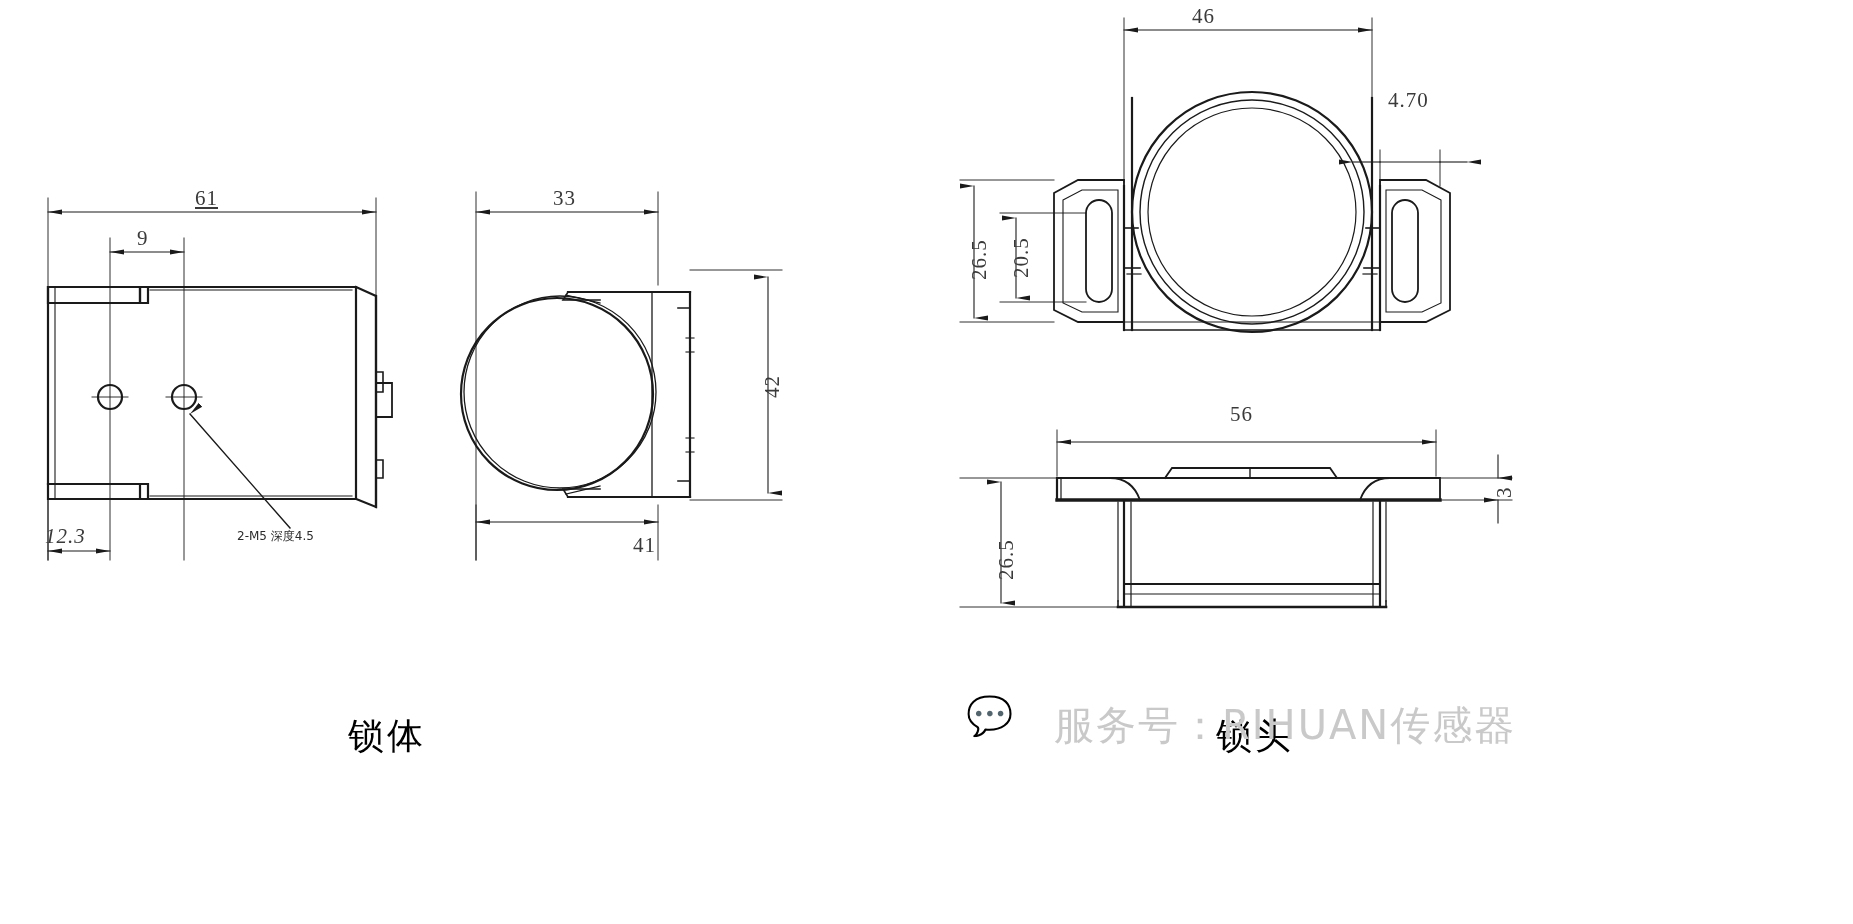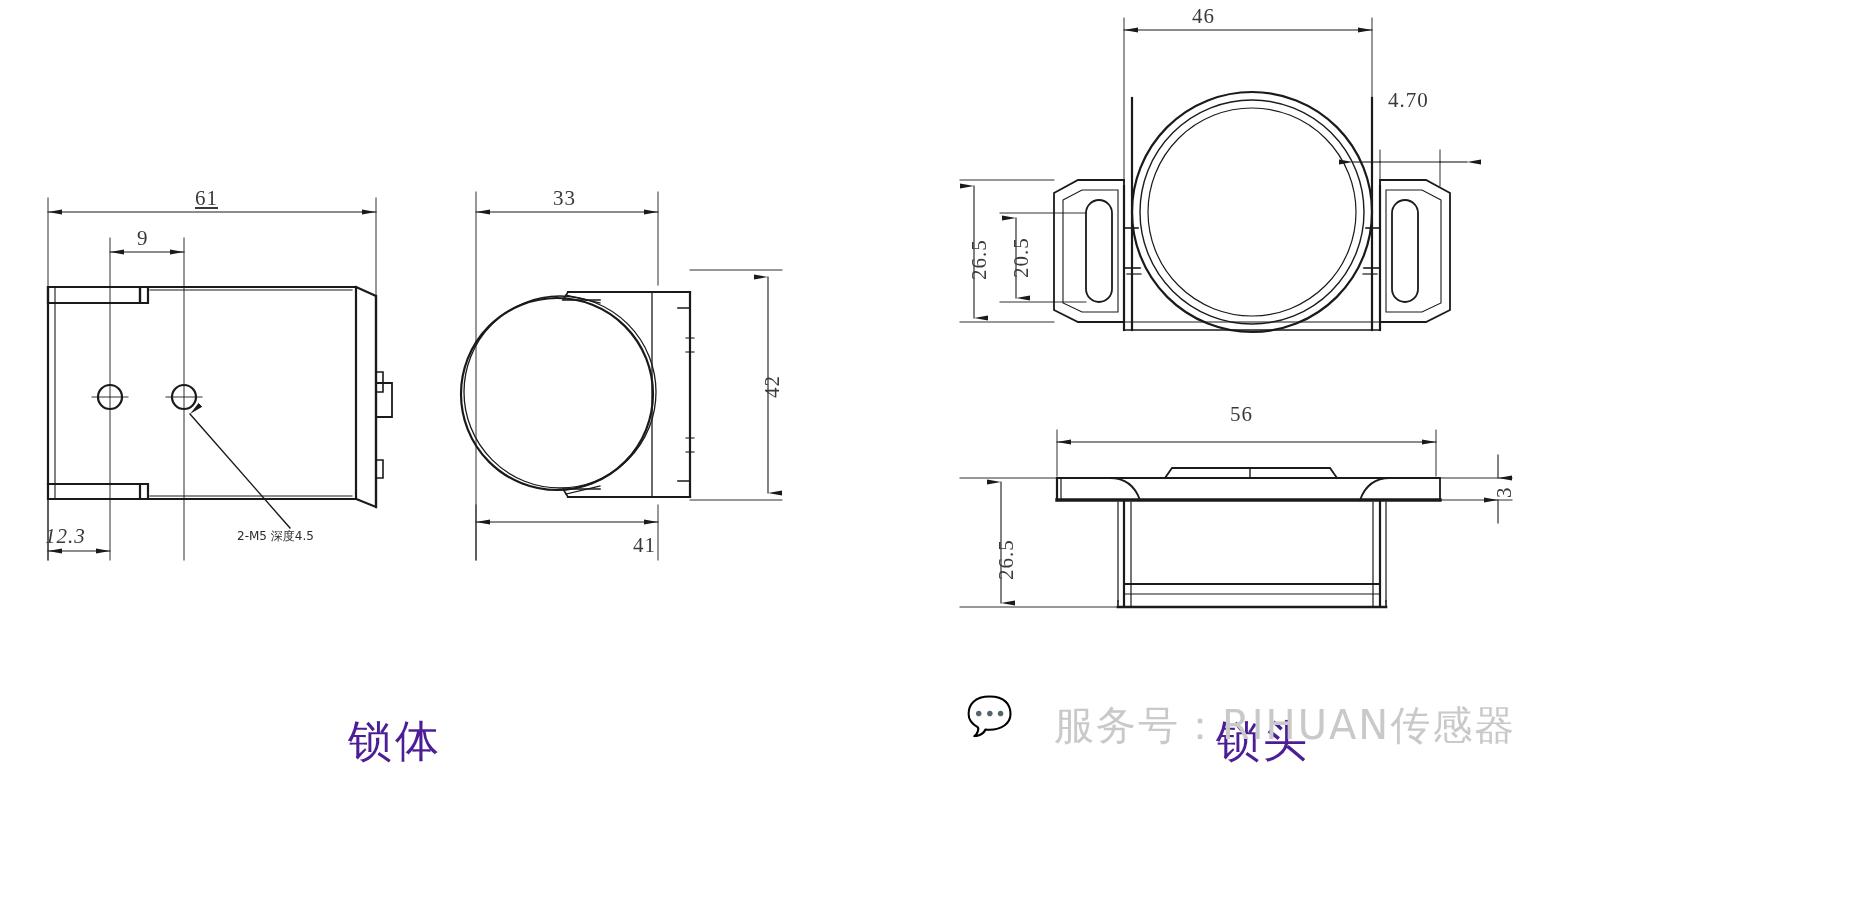--- a/index.html
+++ b/index.html
@@ -14,22 +14,22 @@
     letter-spacing:1px;
     white-space:nowrap;
   }
   .dimtext.vert{
     transform-origin:0 0;
     transform:rotate(-90deg);
   }
   .caption{
     position:absolute;
     font-family:"DejaVu Sans",sans-serif;
-    font-size:44px;
-    color:#4c1d95;
+    font-size:36px;
+    color:#000000;
     white-space:nowrap;
     letter-spacing:3px;
     text-align:center;
   }
   .notetext{
     position:absolute;
     font-family:"DejaVu Sans",sans-serif;
     font-size:12px;
     color:#2b2b2b;
     white-space:nowrap;

